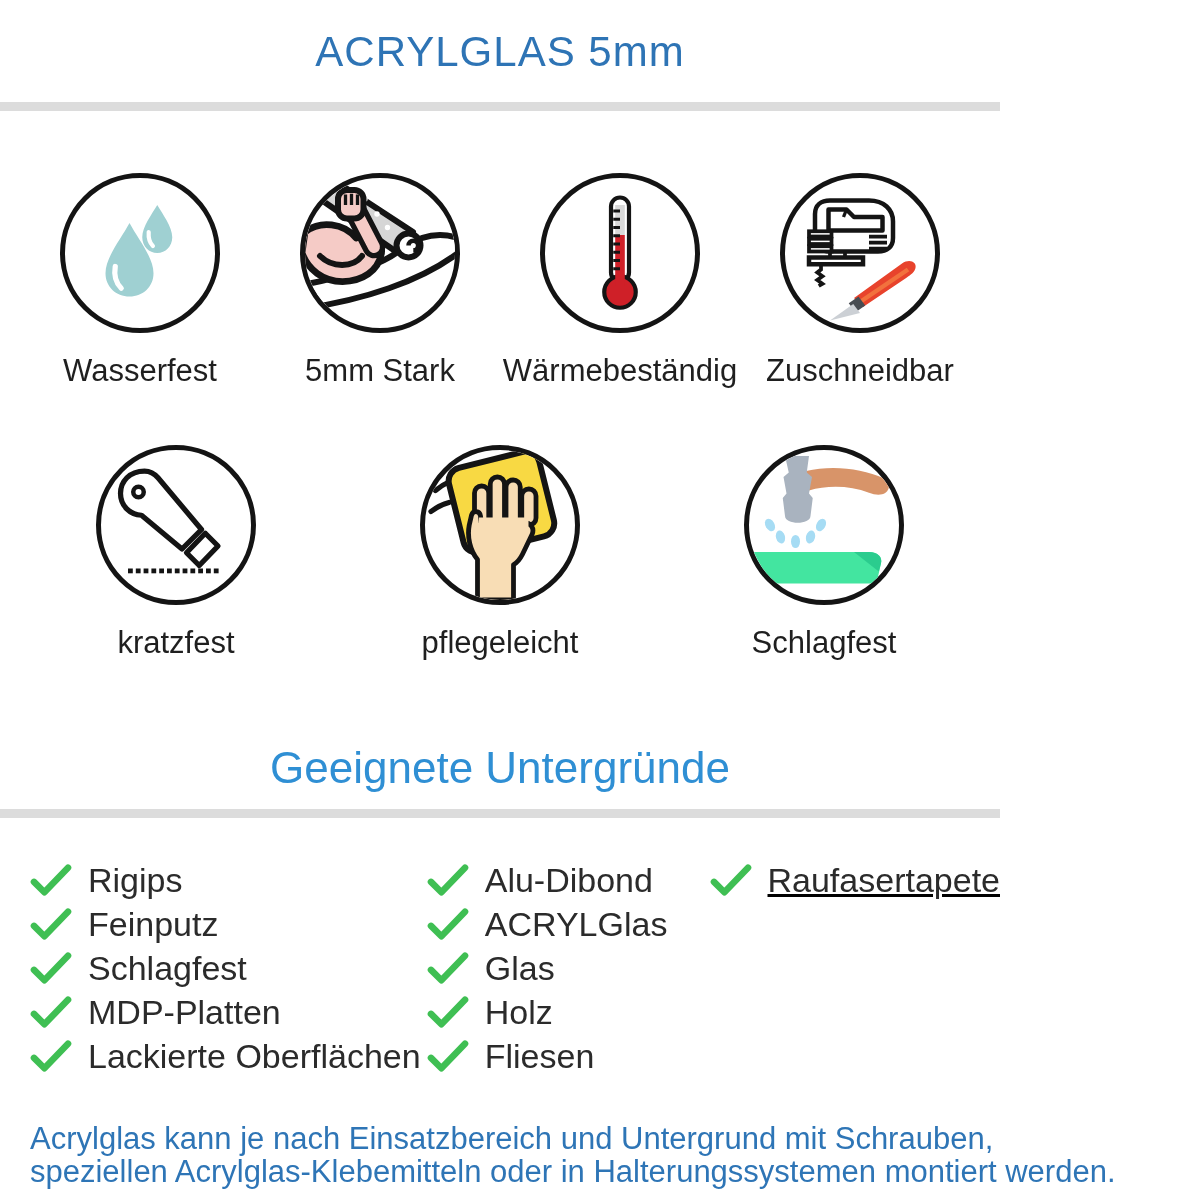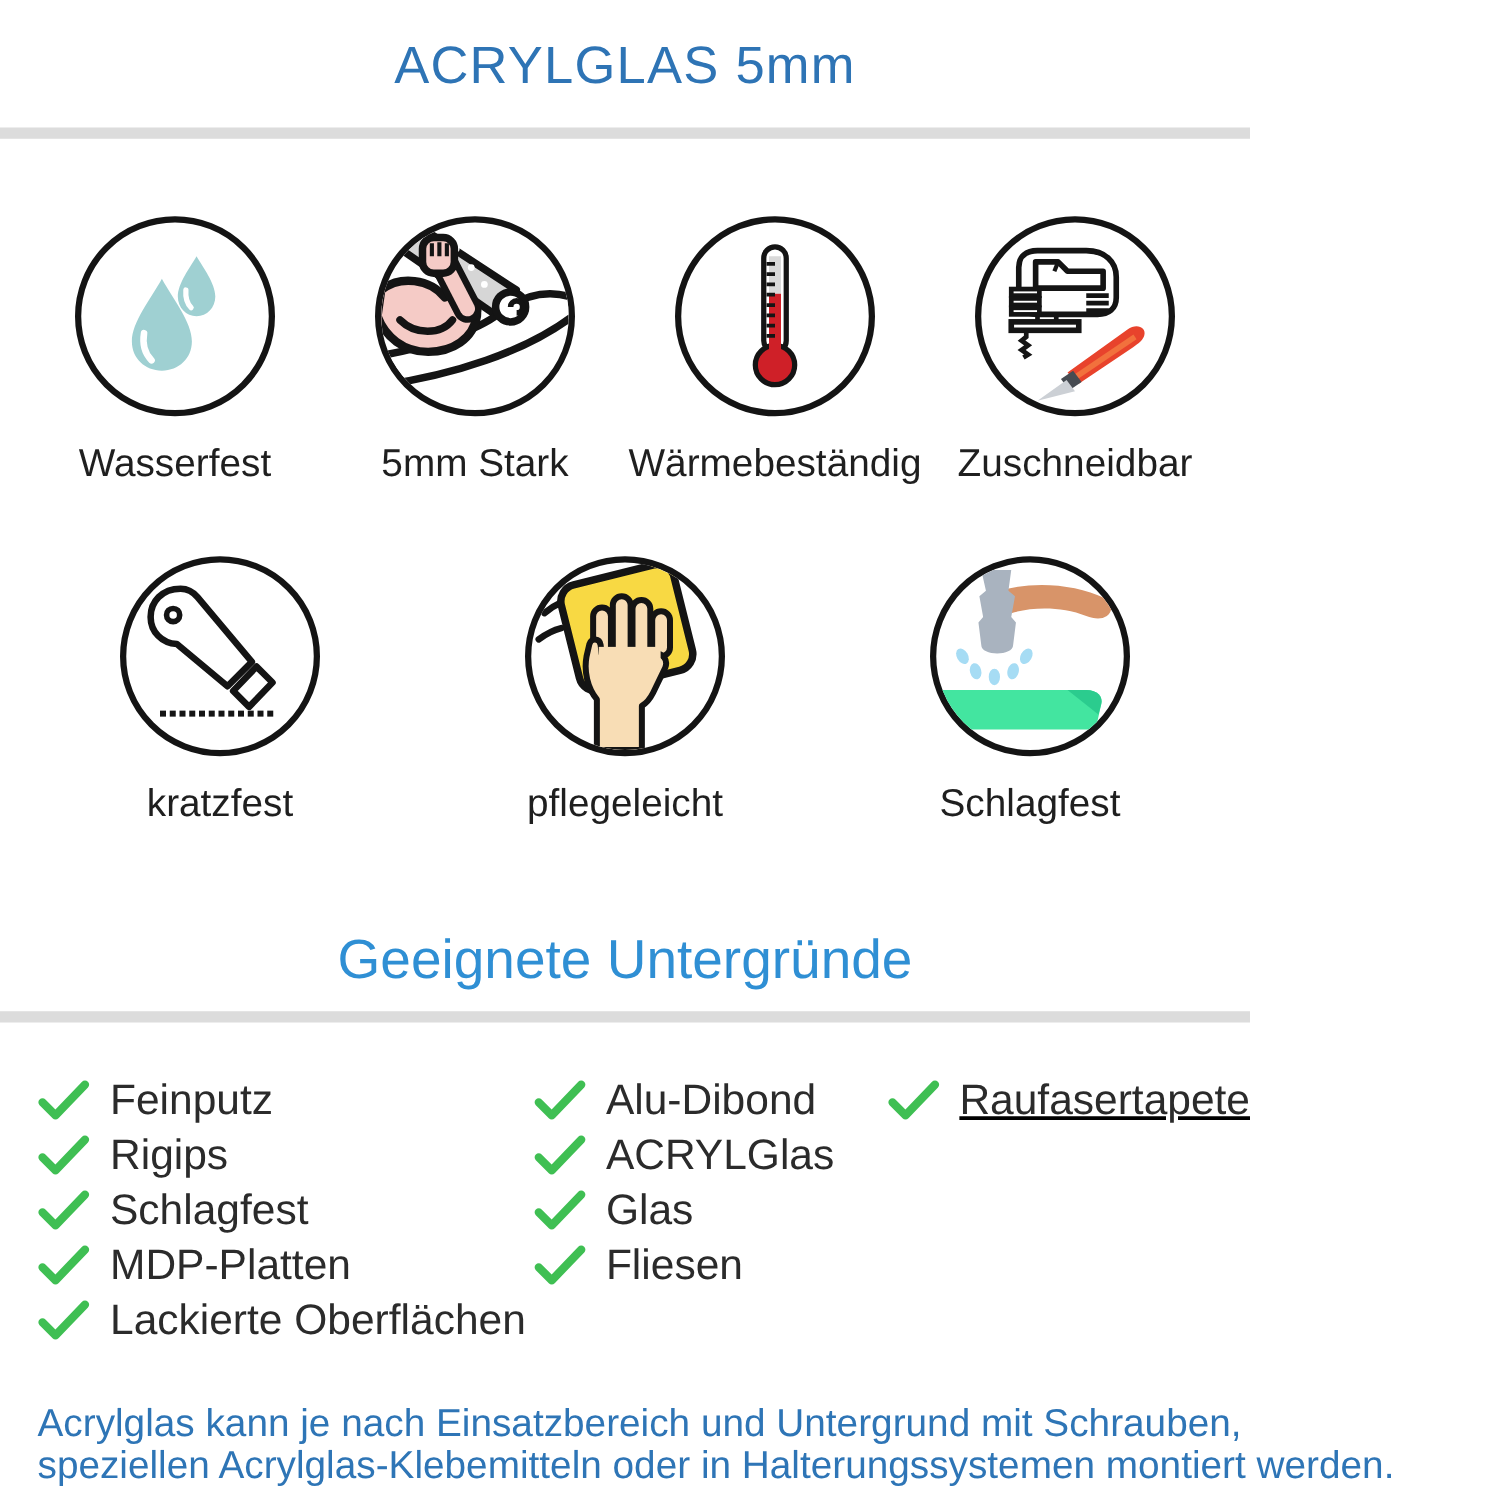--- a/index.html
+++ b/index.html
@@ -221,32 +221,32 @@
   <h2 class="section-title">Geeignete Untergründe</h2>
   <div class="divider divider-mid"></div>
 
   <div class="substrates">
 
     <div class="substrate-col col-1">
       <div class="substrate-item">
         <svg class="check" viewBox="0 0 46 36">
             <path d="M5 20 L16 31 L41 5"></path>
           </svg>
+        <span class="substrate-label">Rigips</span>
+      </div>
+      <div class="substrate-item">
+        <svg class="check" viewBox="0 0 46 36">
+            <path d="M5 20 L16 31 L41 5"></path>
+          </svg>
         <span class="substrate-label">Feinputz</span>
       </div>
       <div class="substrate-item">
         <svg class="check" viewBox="0 0 46 36">
             <path d="M5 20 L16 31 L41 5"></path>
           </svg>
-        <span class="substrate-label">Rigips</span>
-      </div>
-      <div class="substrate-item">
-        <svg class="check" viewBox="0 0 46 36">
-            <path d="M5 20 L16 31 L41 5"></path>
-          </svg>
         <span class="substrate-label">Schlagfest</span>
       </div>
       <div class="substrate-item">
         <svg class="check" viewBox="0 0 46 36">
             <path d="M5 20 L16 31 L41 5"></path>
           </svg>
         <span class="substrate-label">MDP-Platten</span>
       </div>
       <div class="substrate-item">
         <svg class="check" viewBox="0 0 46 36">
@@ -267,20 +267,26 @@
         <svg class="check" viewBox="0 0 46 36">
             <path d="M5 20 L16 31 L41 5"></path>
           </svg>
         <span class="substrate-label">ACRYLGlas</span>
       </div>
       <div class="substrate-item">
         <svg class="check" viewBox="0 0 46 36">
             <path d="M5 20 L16 31 L41 5"></path>
           </svg>
         <span class="substrate-label">Glas</span>
+      </div>
+      <div class="substrate-item">
+        <svg class="check" viewBox="0 0 46 36">
+            <path d="M5 20 L16 31 L41 5"></path>
+          </svg>
+        <span class="substrate-label">Holz</span>
       </div>
       <div class="substrate-item">
         <svg class="check" viewBox="0 0 46 36">
             <path d="M5 20 L16 31 L41 5"></path>
           </svg>
         <span class="substrate-label">Fliesen</span>
       </div>
     </div>
 
     <div class="substrate-col col-3">

